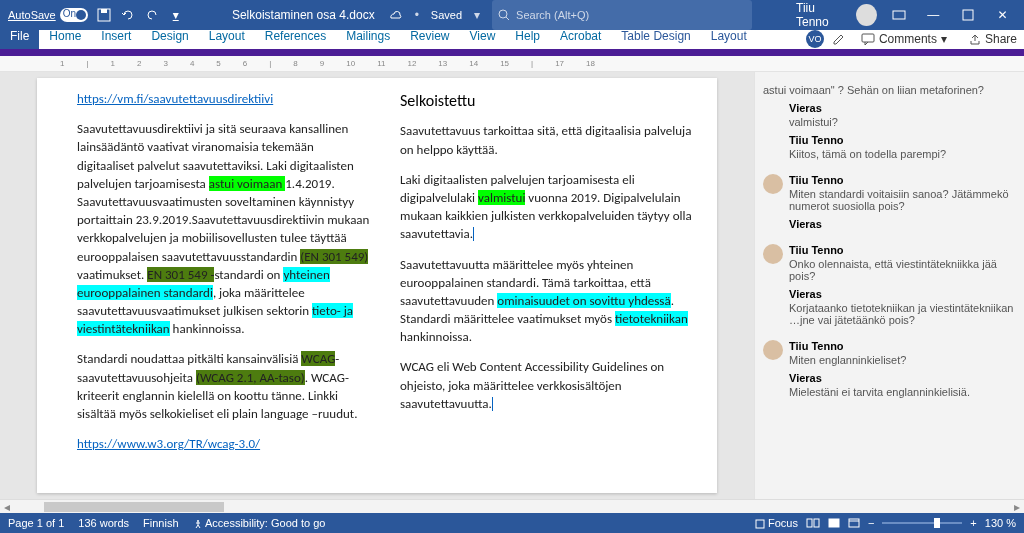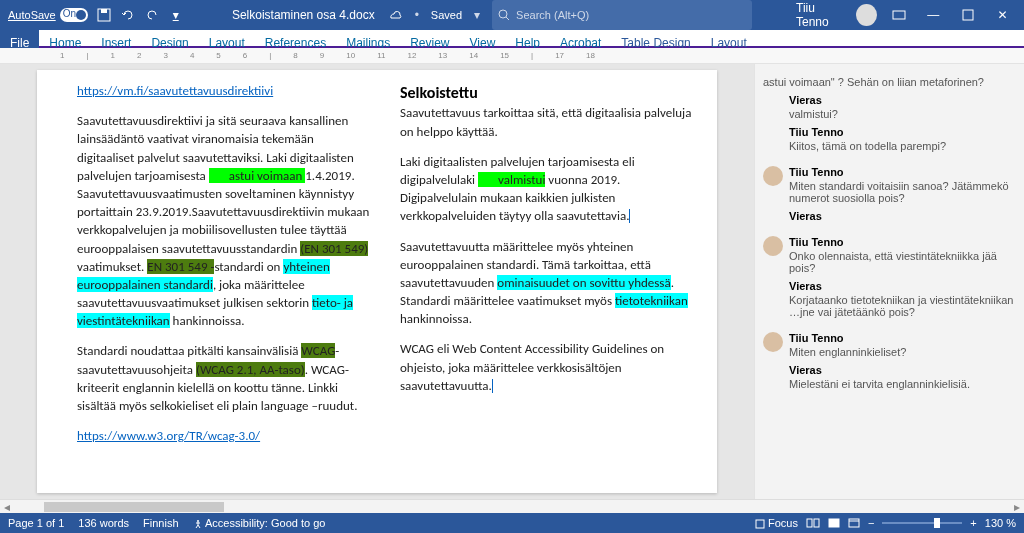--- a/index.html
+++ b/index.html
@@ -10,39 +10,39 @@
 .titlebar .right { display: flex; align-items: center; gap: 8px; flex: 0 0 220px; justify-content: flex-end; }
 .autosave-toggle { display: inline-flex; align-items: center; gap: 4px; font-size: 11px; }
 .toggle { width: 28px; height: 14px; background: #fff; border-radius: 7px; position: relative; }
 .toggle::after { content: ""; width: 10px; height: 10px; background: #2b579a; border-radius: 50%; position: absolute; top: 2px; left: 16px; }
 .qat-icon { width: 16px; height: 16px; display: inline-flex; align-items: center; justify-content: center; }
 .filename { color: #fff; font-size: 12px; }
 .saved { color: #fff; font-size: 11px; }
 .searchbox { width: 260px; height: 30px; background: #446ca9; border-radius: 3px; display: flex; align-items: center; padding: 0 6px; color: #cfd8e8; font-size: 11px; gap: 6px; }
 .avatar { width: 22px; height: 22px; border-radius: 50%; background: #ddd; }
 .win-btn { width: 28px; height: 22px; display: inline-flex; align-items: center; justify-content: center; color: #fff; }
-.ribbon { height: 18px; background: #fff; display: flex; align-items: flex-start; border-bottom: 2px solid #4c1d95; font-size: 12px; }
+.ribbon { height: 26px; background: #fff; display: flex; align-items: flex-end; border-bottom: 7px solid #4c1d95; font-size: 12px; }
 .ribbon .tabs { display: flex; align-items: center; }
 .ribbon .tab { padding: 0 10px; height: 26px; display: flex; align-items: center; color: #0369a1; }
 .ribbon .tab.active { color: #2b579a; }
 .file-tab { background: #2b579a; color: #fff !important; }
 .ribbon .right { margin-left: auto; display: flex; align-items: center; gap: 8px; color: #333; margin-top: 40px; }
 .vo-badge { width: 18px; height: 18px; border-radius: 50%; background: #2b579a; color: #fff; display: inline-flex; align-items: center; justify-content: center; font-size: 9px; }
 .comments-btn, .share-btn { display: inline-flex; align-items: center; gap: 4px; font-size: 12px; color: #333; border: 1px solid transparent; padding: 2px 6px; }
 .ruler { height: 16px; background: #f8f8f8; border-bottom: 1px solid #e3e3e3; font-size: 8px; color: #888; padding-left: 60px; display: flex; align-items: center; gap: 22px; }
 .work { flex: 1; display: flex; overflow: hidden; }
 .page-area { flex: 1; background: #e6e6e6; overflow: auto; display: flex; justify-content: center; padding: 6px 0 6px 0; }
 .page { width: 680px; background: #fff; box-shadow: 0 1px 3px rgba(0,0,0,0.2); padding: 12px 20px 20px 40px; display: flex; gap: 26px; font-family: Calibri, sans-serif; }
 .col { flex: 1; font-size: 13px; color: #222; line-height: 1.4; }
 .col p { margin-bottom: 12px; }
 .link { color: #0563c1; text-decoration: underline; }
-.hl-green { background: #00ff00; padding-left: 20px; }
+.hl-green { background: #00ff00; }
 .hl-yellow { background: #4d7c0f; }
 .hl-cyan { background: #00ffff; }
-.h2 { font-weight: 700; font-size: 16px; color: #000; }
+.h2 { font-weight: 400; font-size: 16px; color: #000; margin-bottom: 10px; }
 .caret { display:inline-block; width:1px; height:14px; background:#0563c1; vertical-align:text-bottom; }
 .comments { width: 270px; background: #f3f3f3; border-left: 1px solid #e3e3e3; overflow: auto; padding: 6px 8px; font-size: 11px; color: #333; }
 .comment-group { margin-bottom: 14px; }
 .thread-head { display: flex; gap: 6px; align-items: flex-start; }
 .avatar-sm { width: 20px; height: 20px; border-radius: 50%; background: #d9bfa3; flex-shrink: 0; }
 .c-author { font-weight: 700; color: #000; }
 .c-text { color: #555; margin-top: 2px; }
 .reply { margin-left: 26px; margin-top: 6px; }
 .statusbar { height: 20px; background: #2b579a; color: #fff; display: flex; align-items: center; padding: 0 8px; font-size: 11px; gap: 14px; }
 .statusbar .right { margin-left: auto; display: flex; align-items: center; gap: 8px; }

